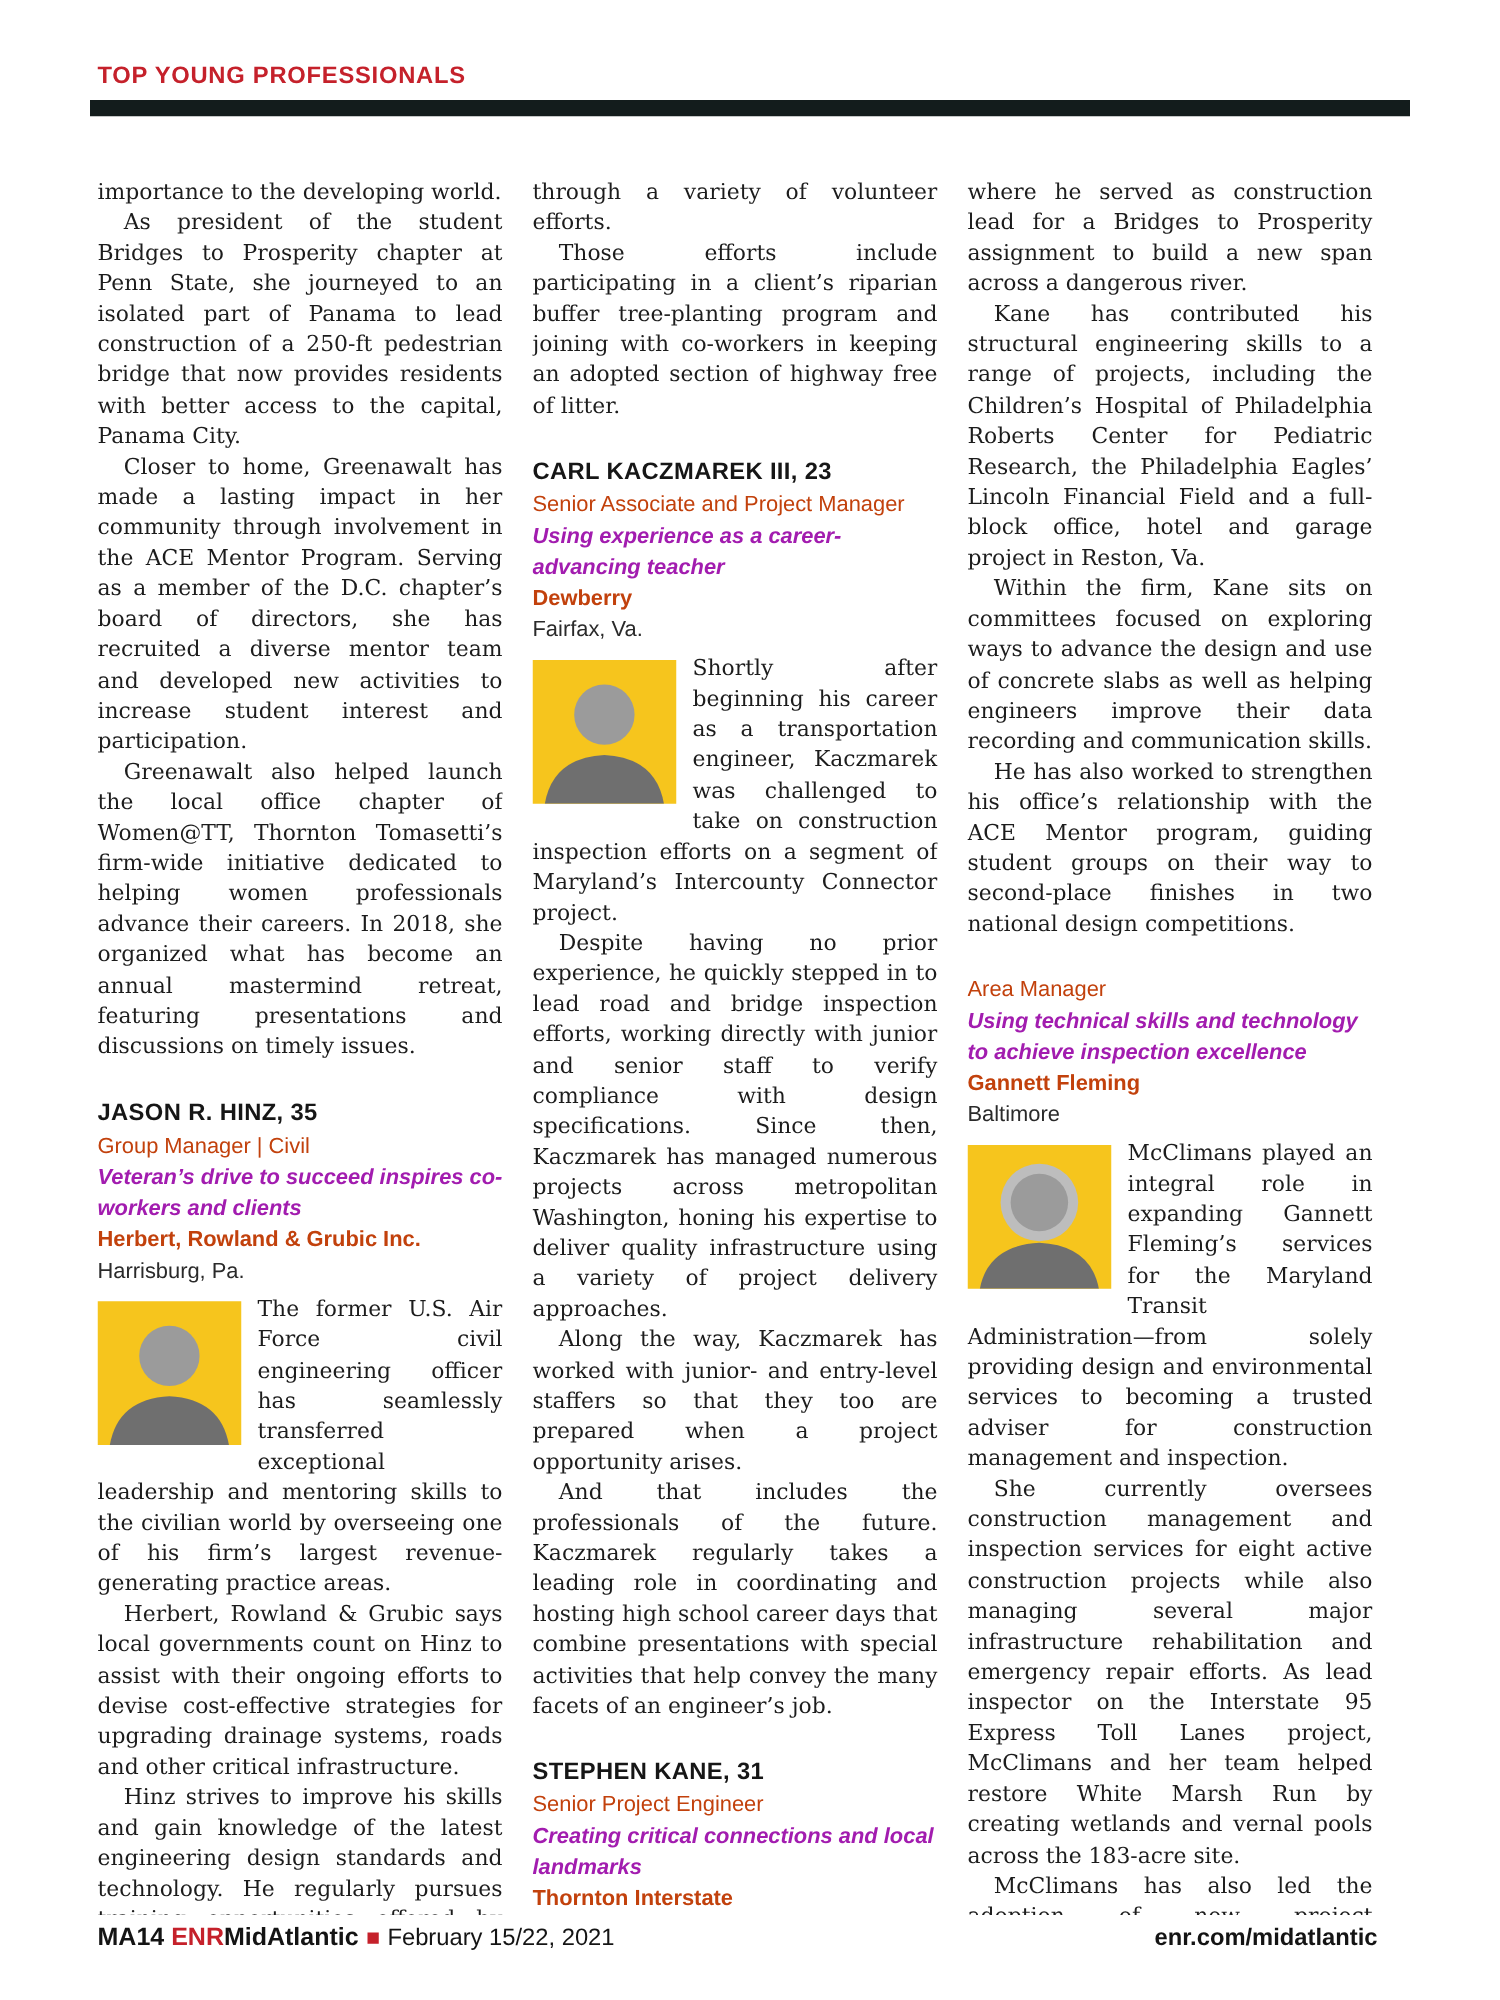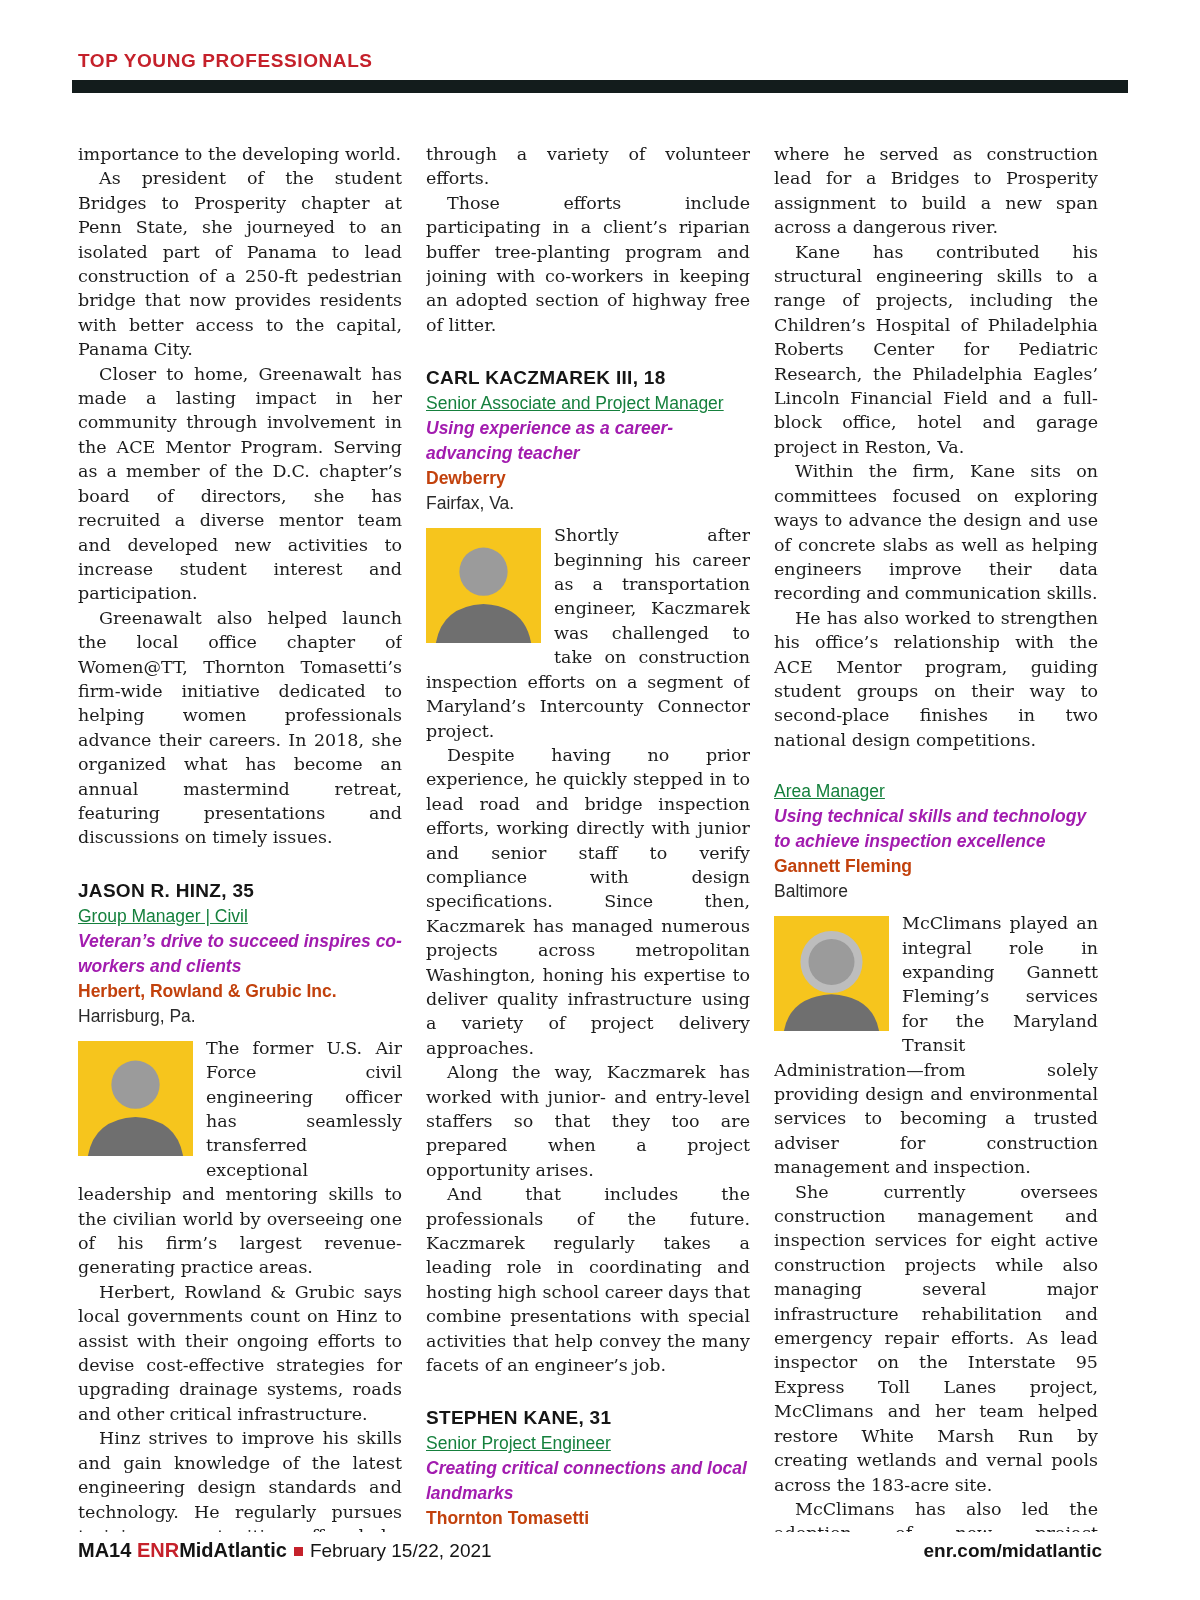--- a/index.html
+++ b/index.html
@@ -25,21 +25,21 @@
     width:324px;height:1390px;overflow:hidden;
   }
   p.b{
     margin:0;
     font:17.5px/24.4px "DejaVu Serif",serif;
     color:#1c1c1c;text-align:justify;
   }
   p.b.ind{text-indent:21px;}
   .phead{margin-top:27px;margin-bottom:7px;}
   .pname{font:bold 19px/27px "Liberation Sans",sans-serif;color:#161616;letter-spacing:.3px;}
-  .ptitle{font:17.5px/25px "Liberation Sans",sans-serif;color:#15803d;text-decoration:underline;}
+  .ptitle{font:17.5px/25px "Liberation Sans",sans-serif;color:#c2410c;}
   .pkicker{font:bold italic 17.5px/25px "Liberation Sans",sans-serif;font-style:italic;color:#a21caf;}
   .pfirm{font:bold 17.5px/25px "Liberation Sans",sans-serif;color:#c2410c;}
   .pcity{font:17.5px/25px "Liberation Sans",sans-serif;color:#2a2a2a;}
   .photo{
     float:left;width:115px;height:115px;margin:5px 13px 4px 0;
     background:#f6c51d;overflow:hidden;
   }
   .photo svg{display:block;width:100%;height:100%;}
   .footer{
     position:absolute;left:78px;top:1538px;width:1024px;
@@ -83,21 +83,21 @@
     <p class="b ind">Herbert, Rowland &amp; Grubic says local governments count on Hinz to assist with their ongoing efforts to devise cost-effective strategies for upgrading drainage systems, roads and other critical infrastructure.</p>
     <p class="b ind">Hinz strives to improve his skills and gain knowledge of the latest engineering design standards and technology. He regularly pursues training opportunities offered by state agencies and industry organizations. That enables him to provide top-notch service to clients and guidance to those he manages and mentors.</p>
 
   </div>
 
   <div class="col">
     <p class="b">through a variety of volunteer efforts.</p>
     <p class="b ind">Those efforts include participating in a client’s riparian buffer tree-planting program and joining with co-workers in keeping an adopted section of highway free of litter.</p>
 
     <div class="phead">
-      <div class="pname">CARL KACZMAREK III, 18</div>
+      <div class="pname">CARL KACZMAREK III, 23</div>
       <div class="ptitle">Senior Associate and Project Manager</div>
       <div class="pkicker">Using experience as a career-advancing teacher</div>
       <div class="pfirm">Dewberry</div>
       <div class="pcity">Fairfax, Va.</div>
     </div>
 
     <div class="photo">
       <svg viewBox="0 0 100 100">
         <circle cx="50" cy="38" r="21" fill="#9b9b9b"></circle>
         <path d="M8 104 Q12 68 50 66 Q88 68 92 104 Z" fill="#6f6f6f"></path>
@@ -105,21 +105,21 @@
     </div>
     <p class="b">Shortly after beginning his career as a transportation engineer, Kaczmarek was challenged to take on construction inspection efforts on a segment of Maryland’s Intercounty Connector project.</p>
     <p class="b ind">Despite having no prior experience, he quickly stepped in to lead road and bridge inspection efforts, working directly with junior and senior staff to verify compliance with design specifications. Since then, Kaczmarek has managed numerous projects across metropolitan Washington, honing his expertise to deliver quality infrastructure using a variety of project delivery approaches.</p>
     <p class="b ind">Along the way, Kaczmarek has worked with junior- and entry-level staffers so that they too are prepared when a project opportunity arises.</p>
     <p class="b ind">And that includes the professionals of the future. Kaczmarek regularly takes a leading role in coordinating and hosting high school career days that combine presentations with special activities that help convey the many facets of an engineer’s job.</p>
 
     <div class="phead">
       <div class="pname">STEPHEN KANE, 31</div>
       <div class="ptitle">Senior Project Engineer</div>
       <div class="pkicker">Creating critical connections and local landmarks</div>
-      <div class="pfirm">Thornton Tomasetti</div>
+      <div class="pfirm">Thornton Interstate</div>
       <div class="pcity">Philadelphia</div>
     </div>
 
   </div>
 
   <div class="col">
     <p class="b">where he served as construction lead for a Bridges to Prosperity assignment to build a new span across a dangerous river.</p>
     <p class="b ind">Kane has contributed his structural engineering skills to a range of projects, including the Children’s Hospital of Philadelphia Roberts Center for Pediatric Research, the Philadelphia Eagles’ Lincoln Financial Field and a full-block office, hotel and garage project in Reston, Va.</p>
     <p class="b ind">Within the firm, Kane sits on committees focused on exploring ways to advance the design and use of concrete slabs as well as helping engineers improve their data recording and communication skills.</p>
     <p class="b ind">He has also worked to strengthen his office’s relationship with the ACE Mentor program, guiding student groups on their way to second-place finishes in two national design competitions.</p>

